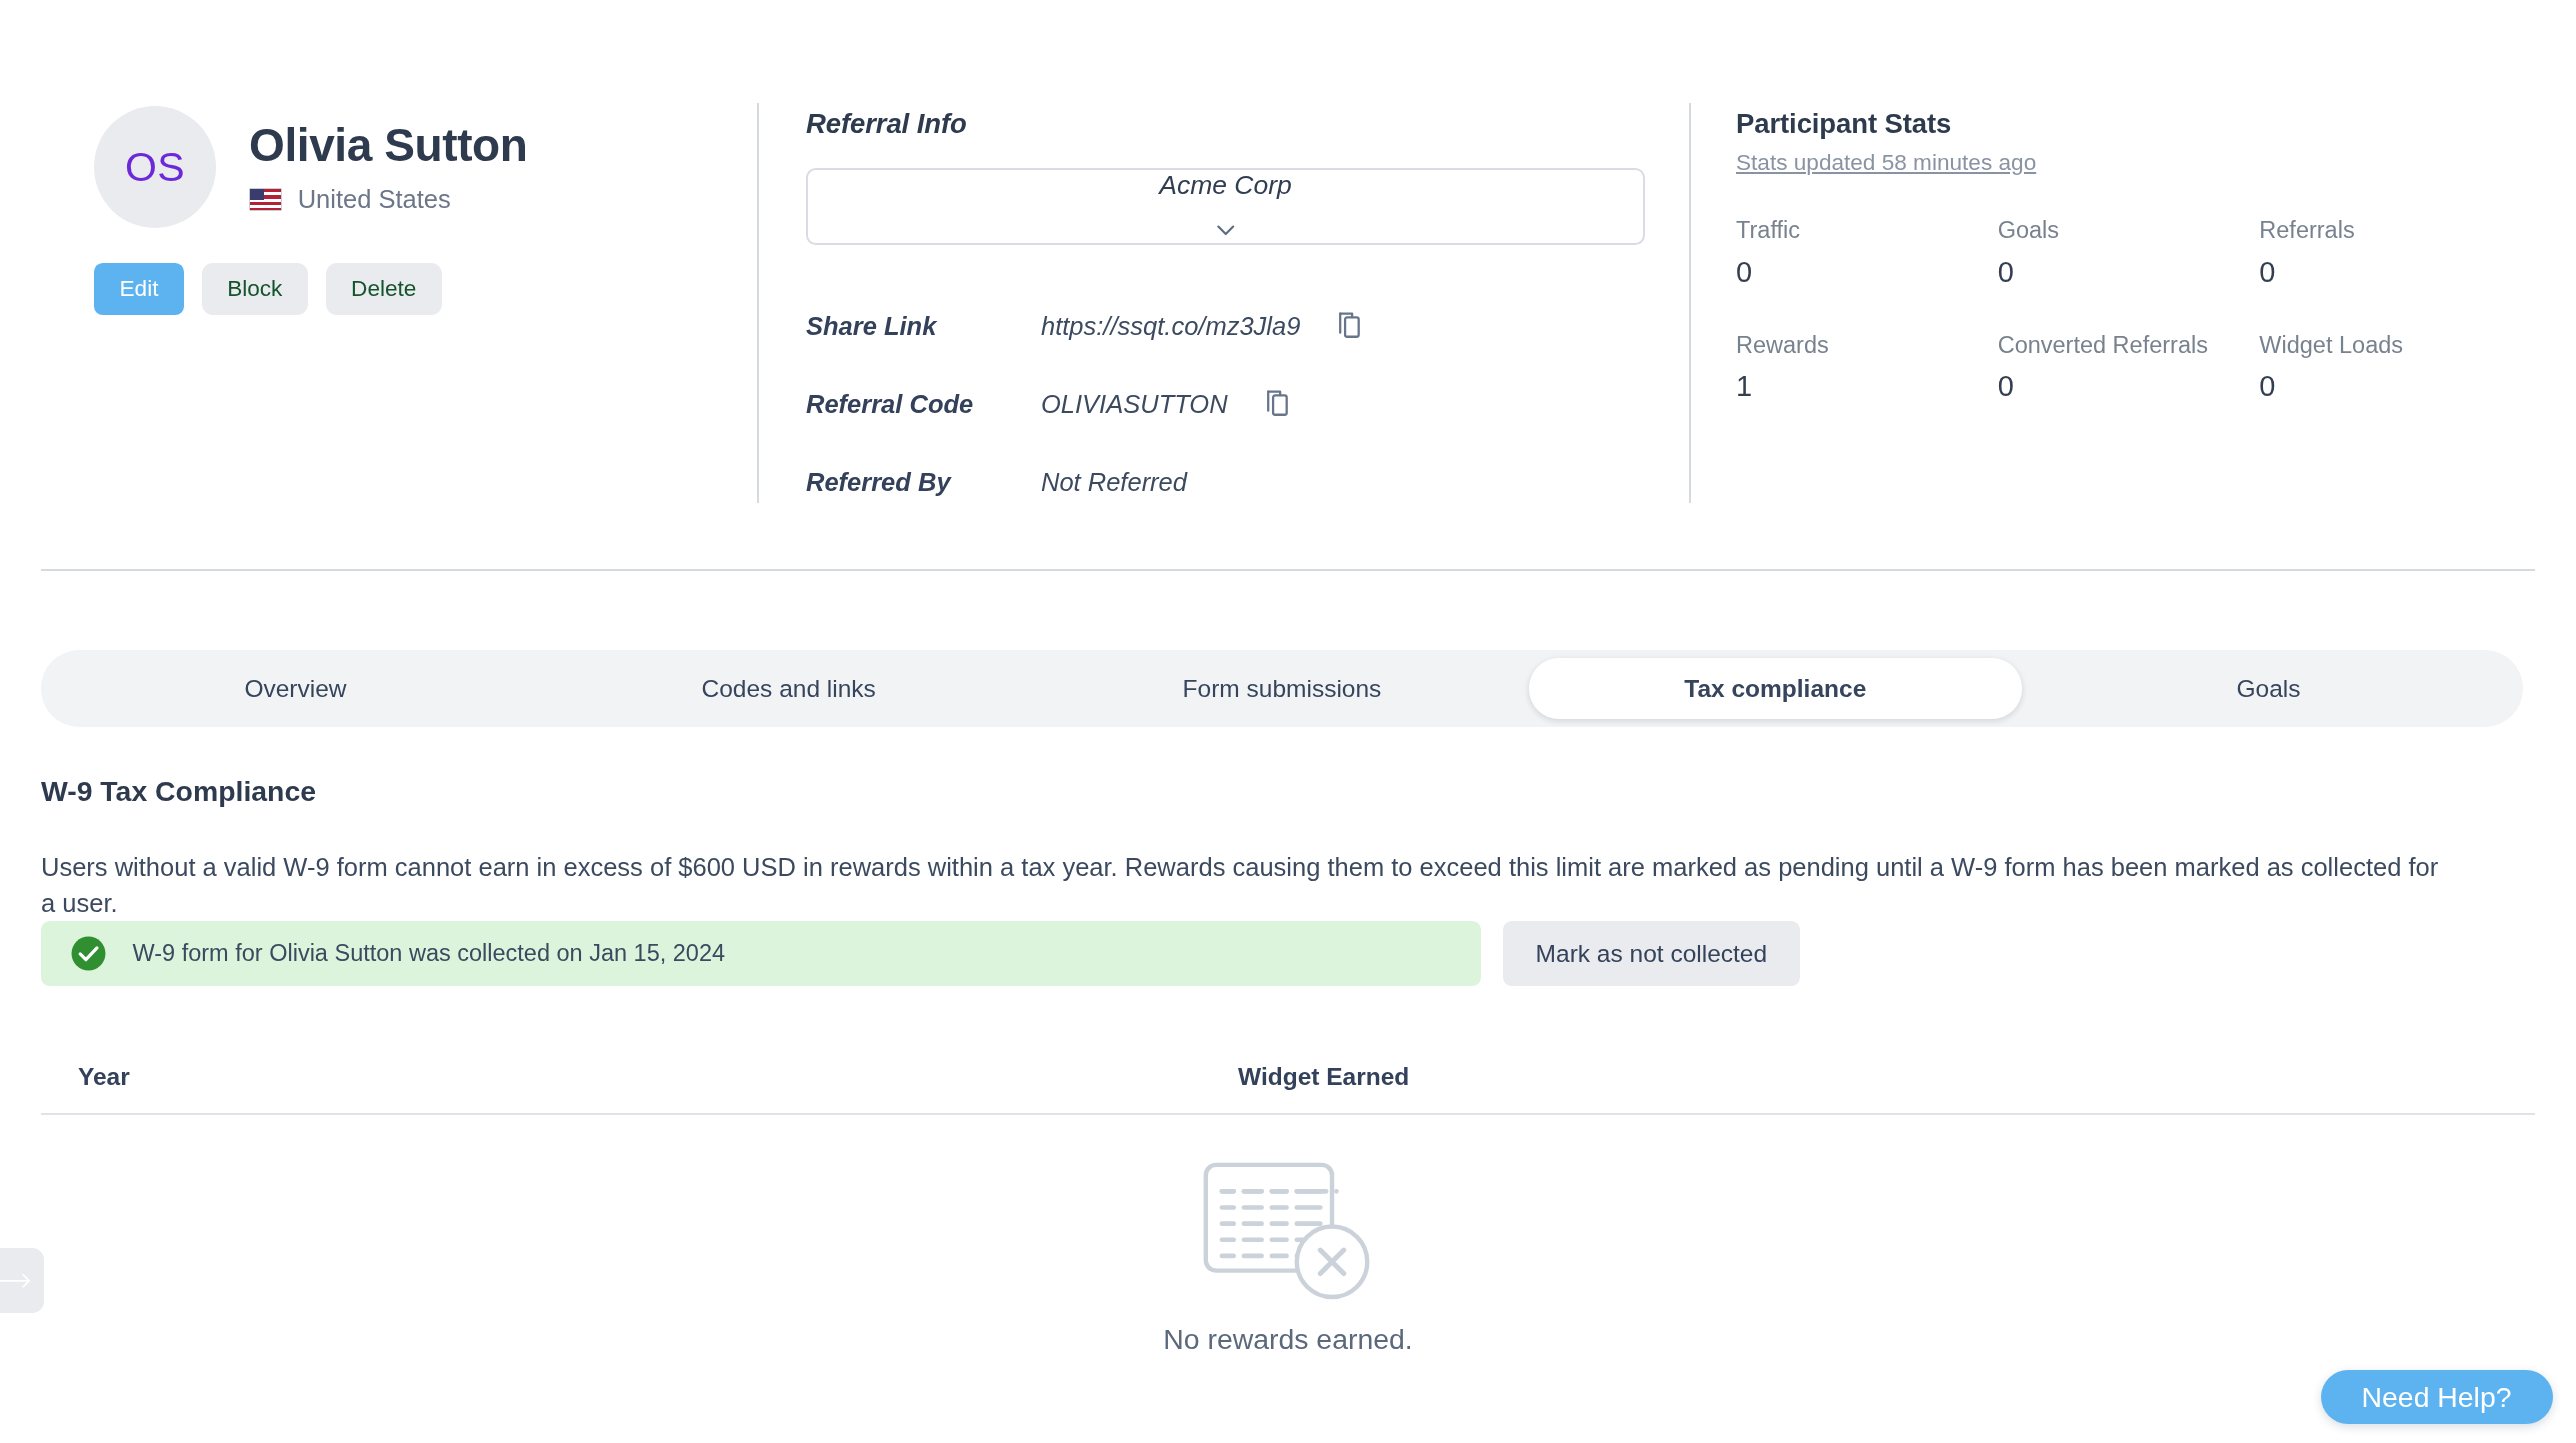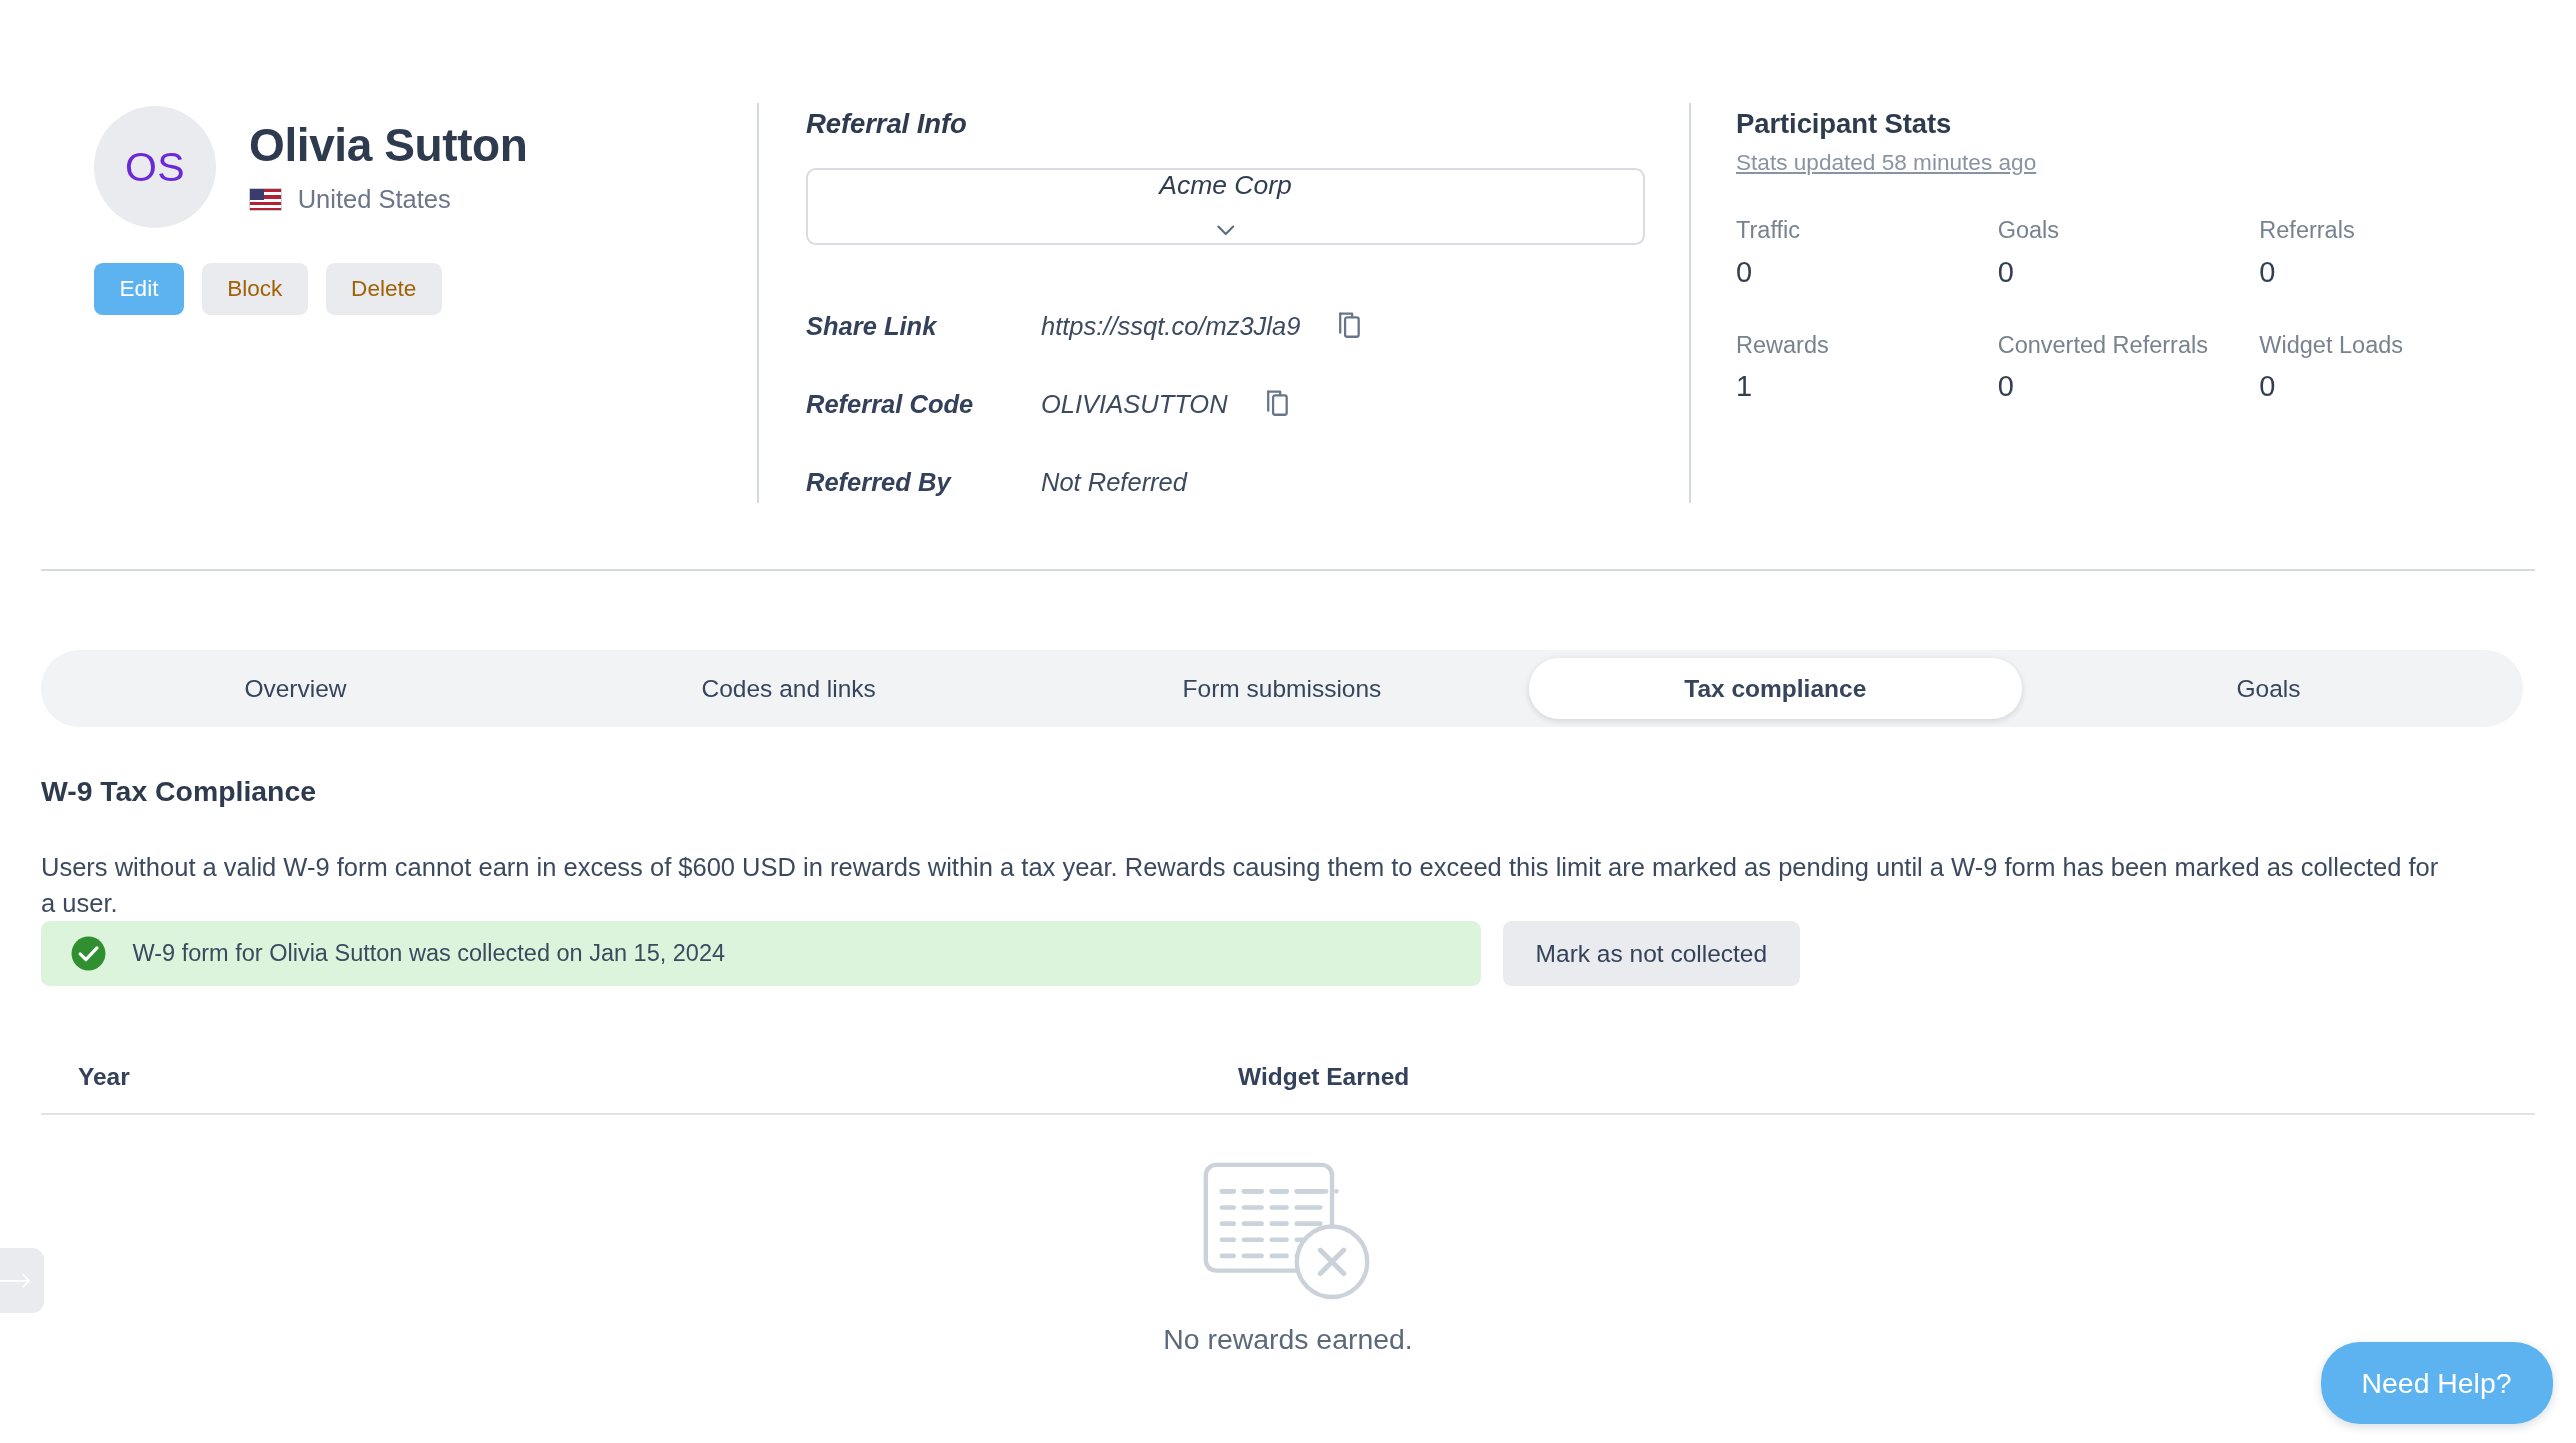--- a/index.html
+++ b/index.html
@@ -56,21 +56,21 @@
   }
   .country-name { font-size: 25.5px; color: #6b7689; font-weight: 400; }
 
   .action-buttons { display: flex; gap: 17.7px; margin-top: 35px; }
   .btn {
     border: none; border-radius: 8.8px;
     font-family: inherit; font-size: 22.6px; font-weight: 500;
     padding: 14.7px 25.5px; cursor: pointer; line-height: 1;
   }
   .btn-primary { background: #5cb3f0; color: #ffffff; }
-  .btn-secondary { background: #e9ebee; color: #a16207; }
+  .btn-secondary { background: #e9ebee; color: #14532d; border-radius: 11px; }
 
   
   .vdiv {
     position: absolute; top: 103px; width: 2px; height: 400px;
     background: #d5dadf;
   }
   .vdiv-1 { left: 757px; }
   .vdiv-2 { left: 1689px; }
   .hdiv {
     position: absolute; left: 41px; top: 569px;
@@ -176,21 +176,21 @@
   .left-tab {
     position: absolute; left: -27.5px; top: 1248px;
     width: 71px; height: 65px; background: #e9ebee; border-radius: 11.8px;
     display: flex; align-items: center; justify-content: flex-end;
     padding-right: 9.8px; cursor: pointer;
   }
   .need-help {
     position: absolute; right: 23.5px; bottom: 19.6px;
     background: #5cb3f0; color: #ffffff; border: none; border-radius: 39px;
     font-family: inherit; font-size: 28.4px; font-weight: 500;
-    padding: 27px 41px; cursor: pointer; line-height: 1;
+    padding: 13px 41px; cursor: pointer; line-height: 1;
     box-shadow: 0 2.9px 9.8px rgba(20,40,70,0.16);
   }
 </style>
 </head>
 <body>
 
 <div class="header">
 
   <div class="identity">
     <div class="identity-row">

